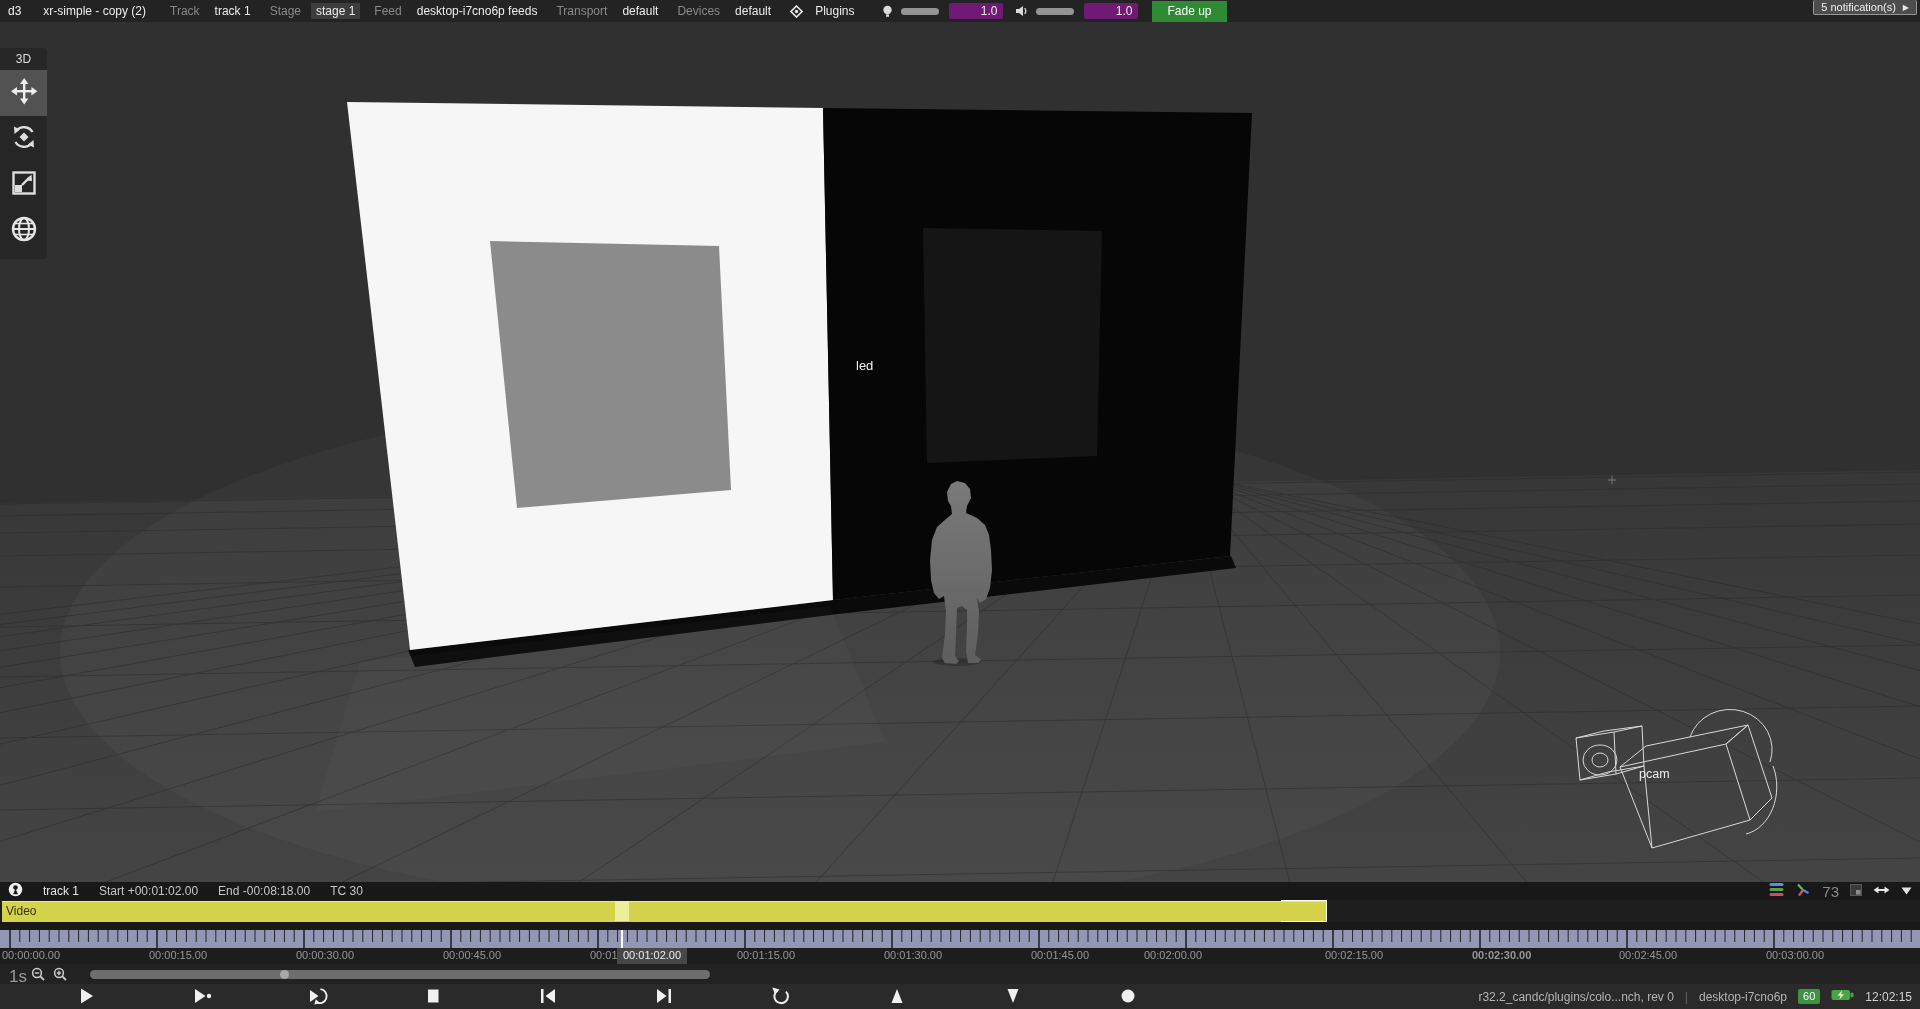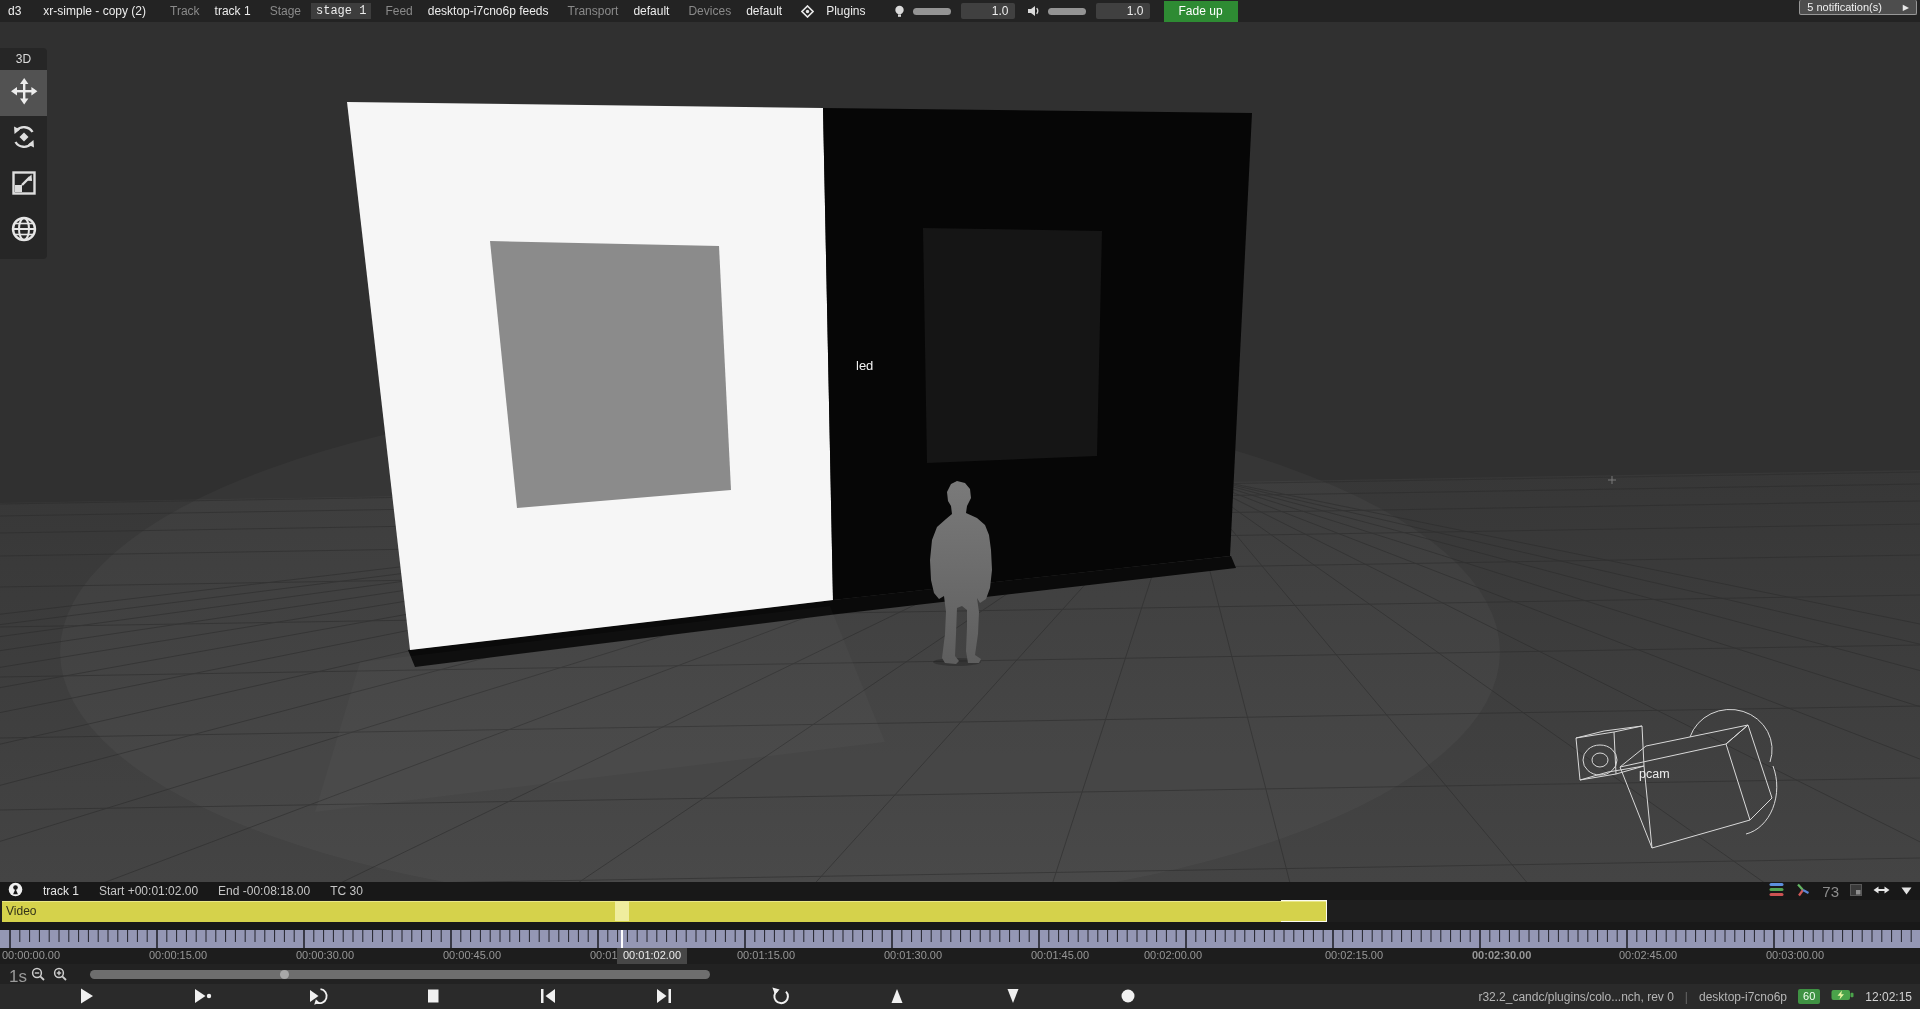--- a/index.html
+++ b/index.html
@@ -13,36 +13,36 @@
   .topbar {
     position:absolute; left:0; top:0; width:1920px; height:22px;
     background:#232323; display:flex; align-items:center;
     padding:0 8px; font-size:12px; white-space:nowrap;
   }
   .topbar .item { margin-right:14px; display:flex; align-items:center; }
   .topbar .app-name { color:#f0f0f0; margin-right:22px; }
   .topbar .project { color:#ececec; margin-right:24px; }
   .topbar .dim { color:#8a8a8a; margin-right:10px; }
   .topbar .val { color:#ececec; padding:1px 5px; }
-  .topbar .val.sel { background:#3d3d3d;font-family:Liberation Mono, monospace; }
+  .topbar .val.sel { background:#3d3d3d; }
   .topbar .icon { display:flex; align-items:center; margin-right:7px; }
   .slider-bar { width:38px; height:7px; border-radius:3.5px; background:#949494; margin-right:10px; }
   .value-box {
-    width:54px; height:16px; background:#404040; border-radius:2px;
+    width:54px; height:16px; background:#701a75; border-radius:2px;
     color:#ececec; text-align:right; padding:1px 6px 0 0; margin-right:12px; font-size:12px;
   }
   .fade-up {
     background:#2e8b33; color:#fff; padding:3px 15px 4px; font-size:12px;
     border:none; margin-left:2px;
   }
   .notif-badge {
     position:absolute; right:3px; top:0px; height:15px; line-height:13px;
     background:#4d4d4d; border:1px solid #979797; border-top:none;
     border-radius:2px; color:#f0f0f0; font-size:11px; padding:0 7px;
-    display:flex; align-items:center; gap:21px;
+    display:flex; align-items:center; gap:7px;
   }
   .notif-badge .arrow { font-size:8px; color:#e8e8e8; }
   
   .viewport { position:absolute; left:0; top:22px; width:1920px; height:860px; background:#303030; }
   .viewport svg.scene { position:absolute; left:0; top:0; }
   
   .tool-panel {
     position:absolute; left:0; top:26px; width:47px; background:#262626;
     border-radius:0 4px 4px 0; padding-bottom:5px; z-index:5;
   }

